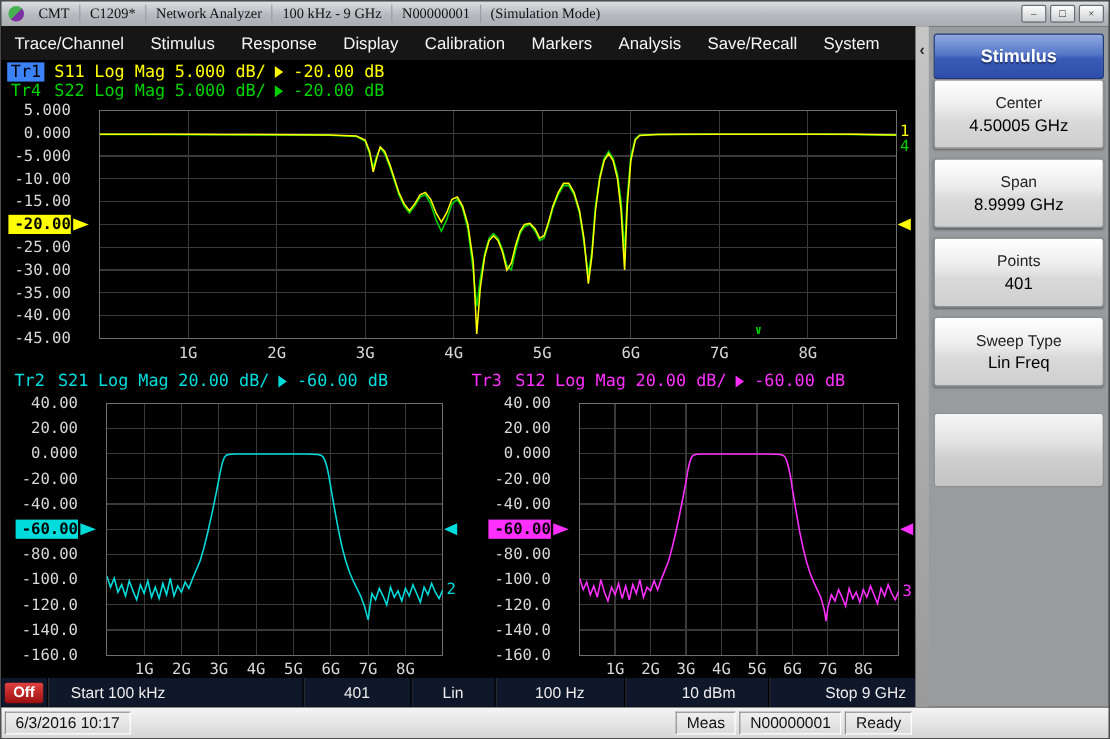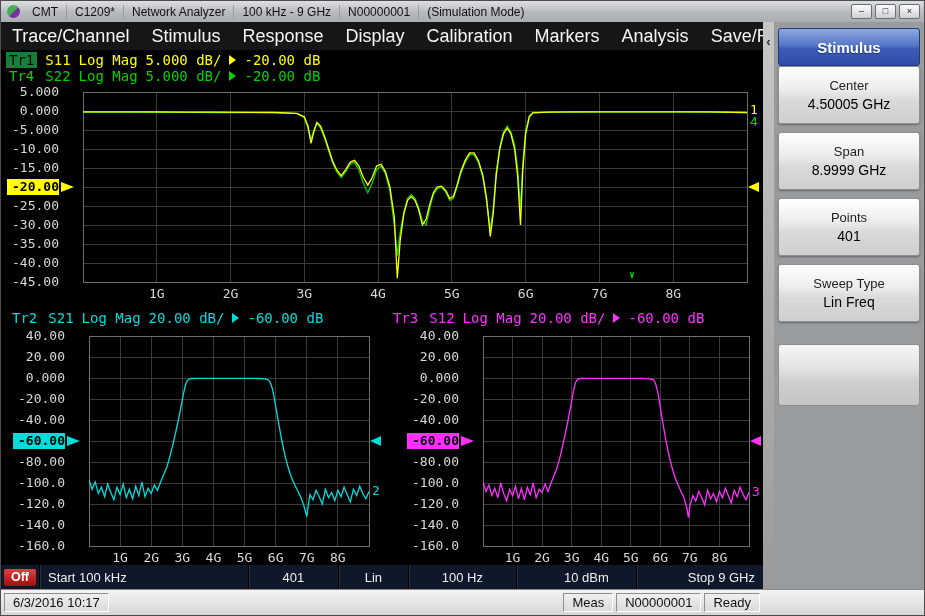--- a/index.html
+++ b/index.html
@@ -3,39 +3,39 @@
 <meta charset="utf-8">
 <style>
   * { margin:0; padding:0; box-sizing:border-box; }
   body { background:#555; font-family:"Liberation Sans", sans-serif; }
   .window { width:925px; height:616px; position:relative; overflow:hidden;
             border:1px solid #4c4c4c; background:#000; }
 
   
   .titlebar { height:21px; display:flex; align-items:center;
               background:linear-gradient(#dde0e3,#b6babf 55%,#aaaeb3);
-              color:#111; font-size:12px; padding:0 4px; }
+              color:#111; font-size:12px; padding:0 4px;font-family:Liberation Serif, serif; }
   .logo { width:13px; height:13px; border-radius:50%;
           background:linear-gradient(135deg,#46b050 0 50%,#7b2fa2 50% 100%);
           margin:0 4px 0 2px; flex:0 0 auto; }
   .tt { padding:0 8px; white-space:nowrap; }
   .tt + .tt { border-left:1px solid #9b9ea2; }
   .tb-spacer { flex:1; }
   .wb { width:21px; height:15px; border:1px solid #6b6f73; border-radius:2px;
         background:linear-gradient(#fdfdfd,#cdd0d4); font-size:9px; line-height:12px;
         text-align:center; color:#222; margin-left:3px; cursor:default; }
 
   
   .content { display:flex; height:567px; }
   .main { width:762px; display:flex; flex-direction:column; background:#000; }
   .sidebar { width:163px; display:flex; background:#999c9e; }
 
   
   .menubar { height:28px; display:flex; align-items:center; background:#161616;
-             color:#f5f5f5; font-size:18px; overflow:hidden; white-space:nowrap; }
+             color:#f5f5f5; font-size:14px; overflow:hidden; white-space:nowrap; }
   .mi { padding:0 11px; }
 
   
   .trace-header { height:34px; padding:2px 0 0 5px; }
   .trace-header2 { height:24px; display:flex; align-items:center; }
   .th-half { width:381px; padding-left:8px; }
   .th-line { height:16px; display:flex; align-items:center;
              font:14px "DejaVu Sans Mono", monospace; white-space:pre; }
   .th-line span { margin-right:8px; }
   .tr-badge { padding:0 3px; margin-right:6px; }
@@ -48,21 +48,21 @@
   svg text.ann { font-size:10px; font-weight:bold; }
   svg text.refl { font-weight:bold; }
   .bottom-row { display:flex; }
 
   
   .chanbar { flex:1; display:flex; align-items:stretch; background:#0f172a; color:#ededed;
              font-size:13px; border-top:1px solid #000; min-height:25px; }
   .cs { display:flex; align-items:center; justify-content:center; }
   .cs + .cs { border-left:1px solid #000; box-shadow:inset 1px 0 0 #2e2e2e; }
   .cs-off { width:38px; }
-  .cs-start { flex:2.2; justify-content:flex-start; padding-left:8px; }
+  .cs-start { flex:2.2; justify-content:flex-start; padding-left:19px; }
   .cs-pts { width:90px; }
   .cs-sweep { width:70px; }
   .cs-ifbw { width:108px; }
   .cs-pwr { width:120px;padding-left:20px; }
   .cs-stop { flex:1.3; justify-content:flex-end; padding-right:8px; }
   .off { background:linear-gradient(#e24040,#9c0f0f); border-radius:2px; padding:0 7px;
          font-weight:bold; color:#fff; font-size:12.5px; height:17px; line-height:17px; }
 
   
   .collapse-strip { width:11px; background:linear-gradient(#c6c6c6,#9a9a9a); display:flex;
@@ -130,21 +130,21 @@
         <span class="mi">Display</span>
         <span class="mi">Calibration</span>
         <span class="mi">Markers</span>
         <span class="mi">Analysis</span>
         <span class="mi">Save/Recall</span>
         <span class="mi">System</span>
       </div>
 
       <div class="trace-header">
         <div class="th-line" style="color: rgb(255, 255, 0);">
-          <span class="tr-badge" style="background: #15803d; color: rgb(0, 0, 0);">Tr1</span>
+          <span class="tr-badge" style="background: #3b82f6; color: rgb(0, 0, 0);">Tr1</span>
           <span>S11</span>
           <span>Log Mag</span>
           <span>5.000 dB/</span>
           <span class="tri"></span>
           <span>-20.00 dB</span>
         </div>
         <div class="th-line" style="color: rgb(0, 210, 0);">
           <span class="tr-badge">Tr4</span>
           <span>S22</span>
           <span>Log Mag</span>

